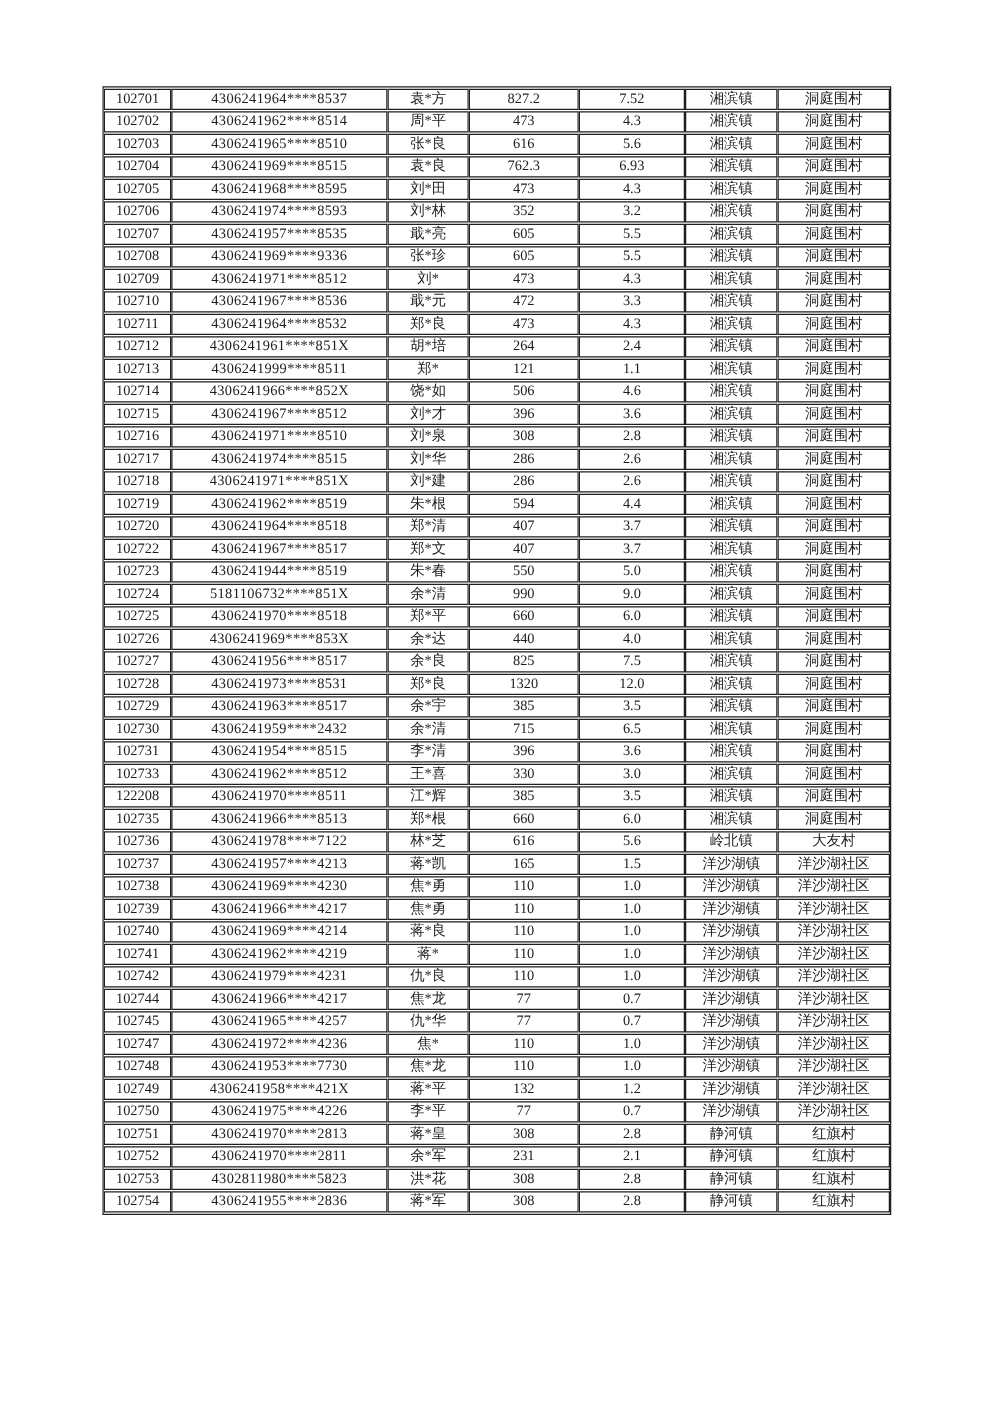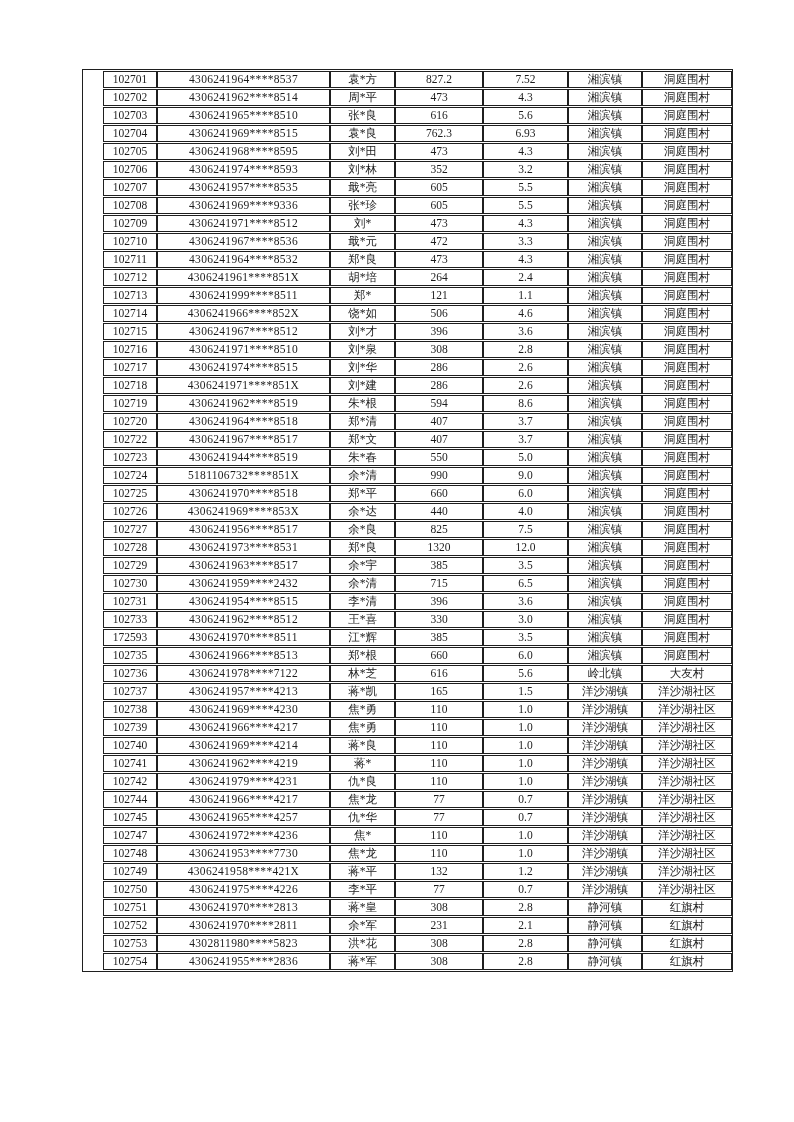--- a/index.html
+++ b/index.html
@@ -18,21 +18,20 @@
   }
   table.grid {
     position: absolute;
     left: 82px;
     top: 69px;
     width: 630px;
     table-layout: fixed;
     border-collapse: separate;
     border-spacing: 0 1px;
     border: 1px solid #1f1f1f;
-    padding-left: 20px;
   }
   table.grid td {
     border: 1px solid #1f1f1f;
     height: 15px;
     line-height: 15px;
     padding: 0;
     font-size: 11.5px;
     text-align: center;
     vertical-align: middle;
     white-space: nowrap;
@@ -223,21 +222,21 @@
           <td>286</td>
           <td>2.6</td>
           <td>湘滨镇</td>
           <td>洞庭围村</td>
         </tr>
         <tr>
           <td>102719</td>
           <td class="c-id">4306241962****8519</td>
           <td>朱*根</td>
           <td>594</td>
-          <td>8.6</td>
+          <td>4.4</td>
           <td>湘滨镇</td>
           <td>洞庭围村</td>
         </tr>
         <tr>
           <td>102720</td>
           <td class="c-id">4306241964****8518</td>
           <td>郑*清</td>
           <td>407</td>
           <td>3.7</td>
           <td>湘滨镇</td>
@@ -336,21 +335,21 @@
         <tr>
           <td>102733</td>
           <td class="c-id">4306241962****8512</td>
           <td>王*喜</td>
           <td>330</td>
           <td>3.0</td>
           <td>湘滨镇</td>
           <td>洞庭围村</td>
         </tr>
         <tr>
-          <td>172593</td>
+          <td>122208</td>
           <td class="c-id">4306241970****8511</td>
           <td>江*辉</td>
           <td>385</td>
           <td>3.5</td>
           <td>湘滨镇</td>
           <td>洞庭围村</td>
         </tr>
         <tr>
           <td>102735</td>
           <td class="c-id">4306241966****8513</td>

